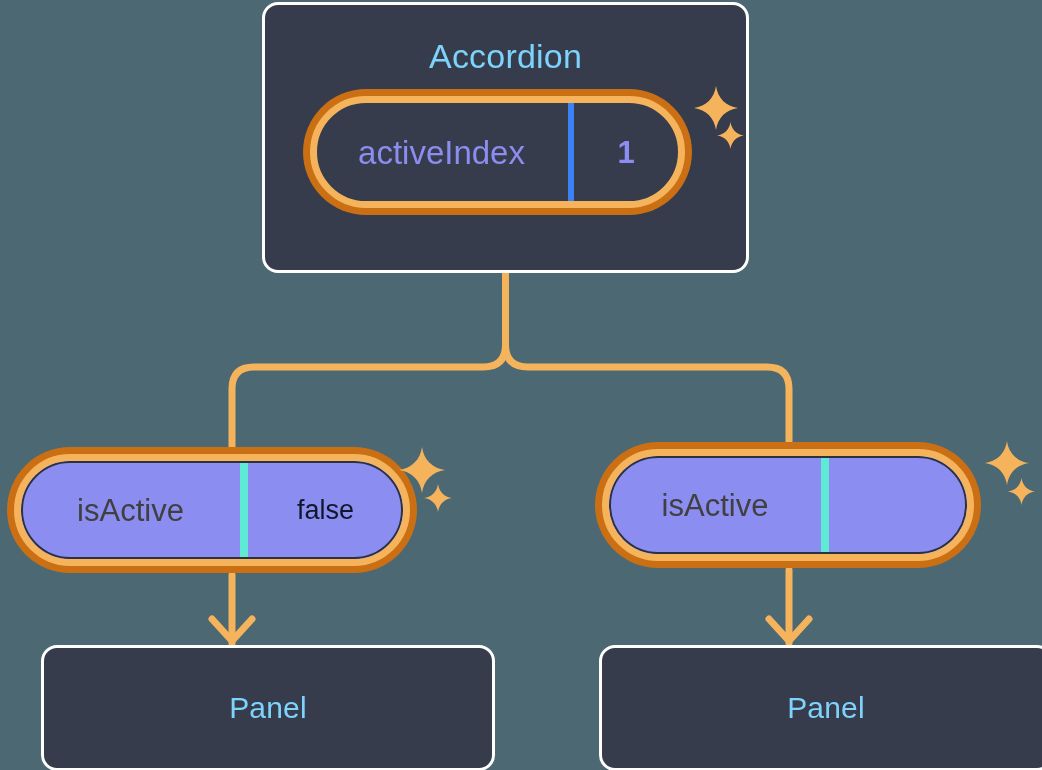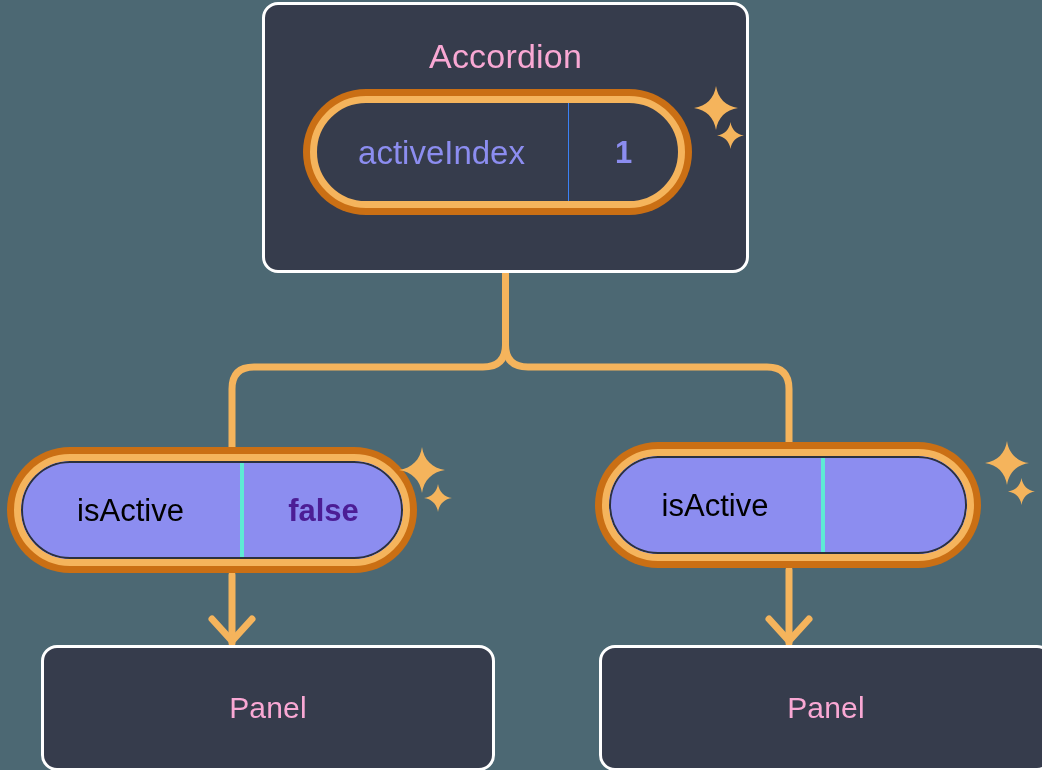--- a/index.html
+++ b/index.html
@@ -34,21 +34,21 @@
     box-sizing: border-box;
     background: #363c4c;
     border: 3px solid #ffffff;
     border-radius: 16px;
     z-index: 2;
     display: flex;
     flex-direction: column;
     align-items: center;
   }
   .node-title {
-    color: #f9a8d4;
+    color: #7dd3fc;
     font-size: 34px;
     font-weight: 400;
     letter-spacing: 0.2px;
     line-height: 1;
     white-space: nowrap;
   }
 
   #accordion-node {
     left: 262px;
     top: 2px;
@@ -98,21 +98,21 @@
   
   .pill-dark .pill {
     background: #363c4c;
     height: 112px;
     width: 375px;
   }
   .pill-dark .pill-key {
     flex: 0 0 249px;
     color: #8c8df0;
     font-size: 33px;
-    border-right: 1px solid #3b82f6;
+    border-right: 6px solid #3b82f6;
     padding-right: 2px;
   }
   .pill-dark .pill-val {
     flex: 1;
     color: #8c8df0;
     font-size: 31px;
     font-weight: 700;
   }
 
   
@@ -123,28 +123,28 @@
   }
   .pill-purple .pill::after {
     content: "";
     position: absolute;
     inset: 0;
     border: 2px solid #2b313f;
     border-radius: 999px;
     pointer-events: none;
   }
   .pill-purple .pill-key {
-    color: #000000;
+    color: #404040;
     font-size: 31px;
-    border-right: 4px solid #5eead4;
+    border-right: 8px solid #5eead4;
   }
   .pill-purple .pill-val {
-    color: #4c1d95;
-    font-size: 31px;
-    font-weight: 700;
+    color: #0f172a;
+    font-size: 27px;
+    font-weight: 400;
   }
 
   #pill-active-index { left: 310px; top: 96px; }
 
   #state-left  { left: 14px;  top: 454px; }
   #state-left .pill  { width: 396px; }
   #state-left .pill-key { flex: 0 0 219px; }
   #state-left .pill-val { flex: 1; }
 
   #state-right { left: 602px; top: 449px; }

